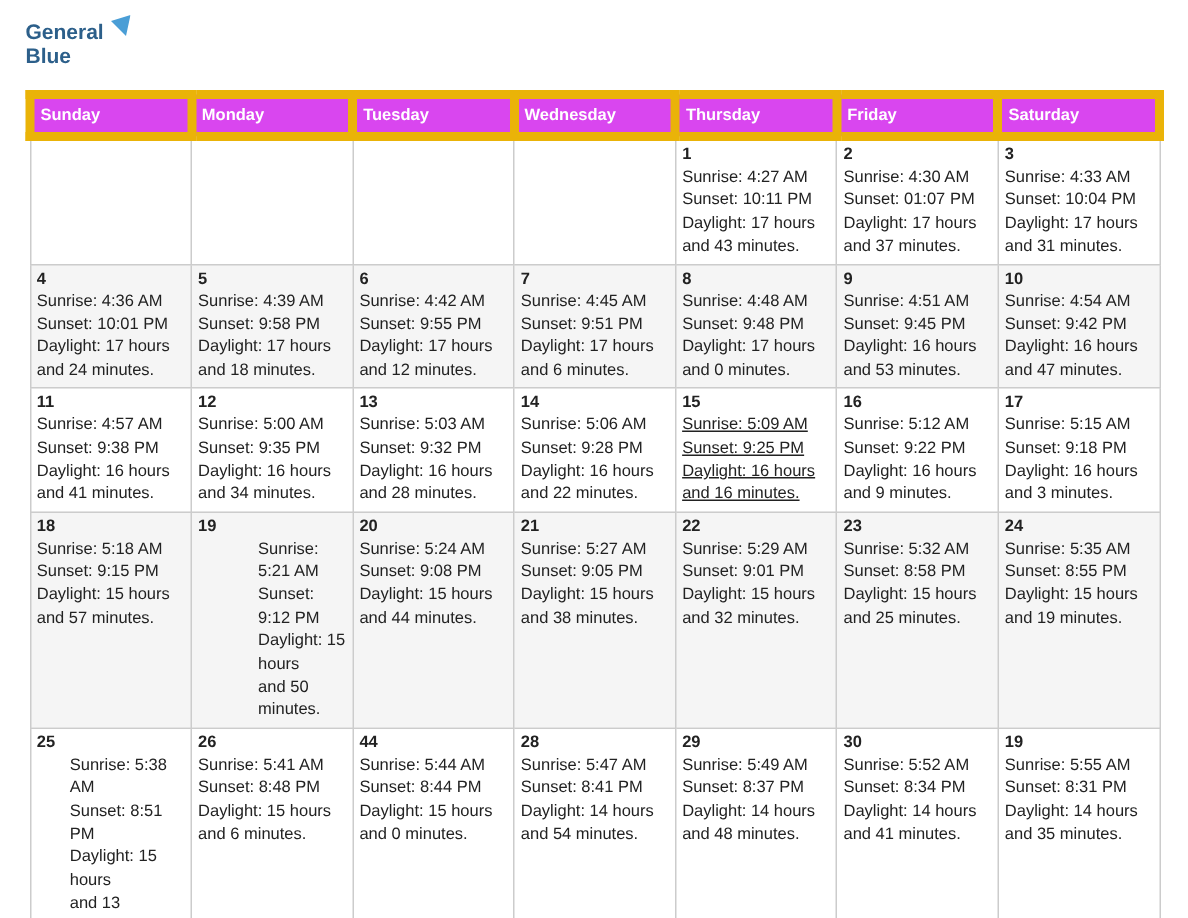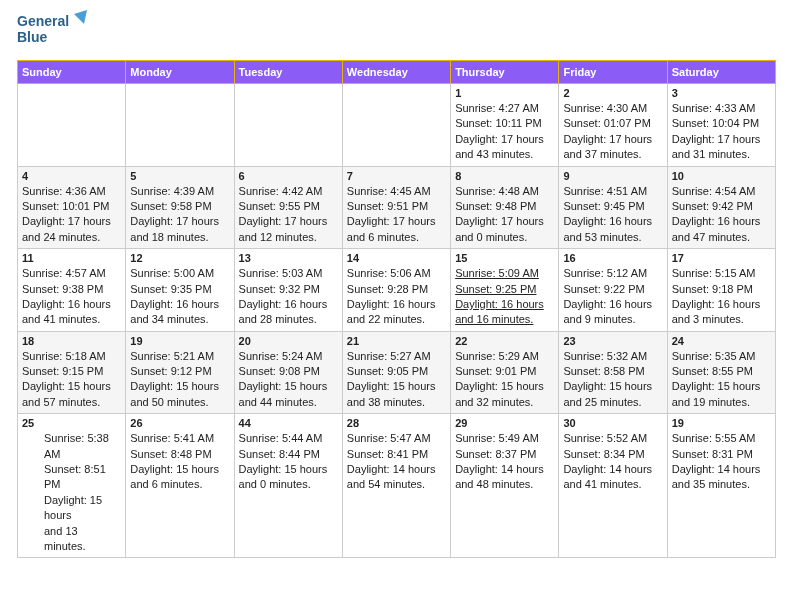--- a/index.html
+++ b/index.html
@@ -36,26 +36,26 @@
     .subtitle {
       font-size: 14px;
       color: #444;
     }
     .calendar {
       width: 100%;
       border-collapse: collapse;
       font-size: 9.5px;
     }
     .calendar thead th {
-      background-color: #8b5cf6;
+      background-color: #d946ef;
       color: #fff;
       padding: 5px 4px;
       text-align: left;
       font-size: 11px;
-      border: 1px solid #eab308;
+      border: 6px solid #eab308;
     }
     .calendar tbody td {
       vertical-align: top;
       border: 1px solid #ccc;
       padding: 3px 4px;
       width: calc(100% / 7);
       height: 82px;
       color: #222;
       background: #fff;
     }
@@ -240,21 +240,21 @@
         <tr>
           <td>
             <span class="day-num">18</span>
             <div class="day-info" style="white-space: pre-line;">Sunrise: 5:18 AM
 Sunset: 9:15 PM
 Daylight: 15 hours
 and 57 minutes.</div>
           </td>
           <td>
             <span class="day-num">19</span>
-            <div class="day-info" style="white-space: pre-line;">Sunrise: 5:21 AM
+            <div class="day-info" style="white-space: pre-line; margin-left: 40px;">Sunrise: 5:21 AM
 Sunset: 9:12 PM
 Daylight: 15 hours
 and 50 minutes.</div>
           </td>
           <td>
             <span class="day-num">20</span>
             <div class="day-info" style="white-space: pre-line;">Sunrise: 5:24 AM
 Sunset: 9:08 PM
 Daylight: 15 hours
 and 44 minutes.</div>

